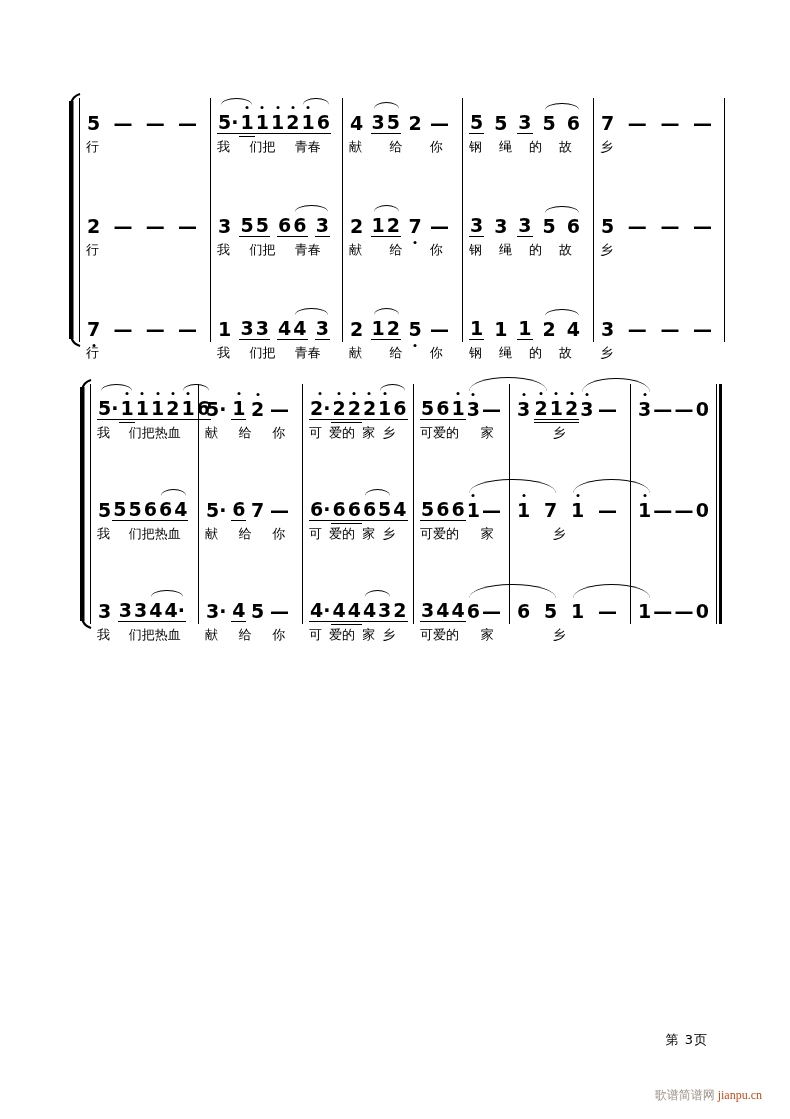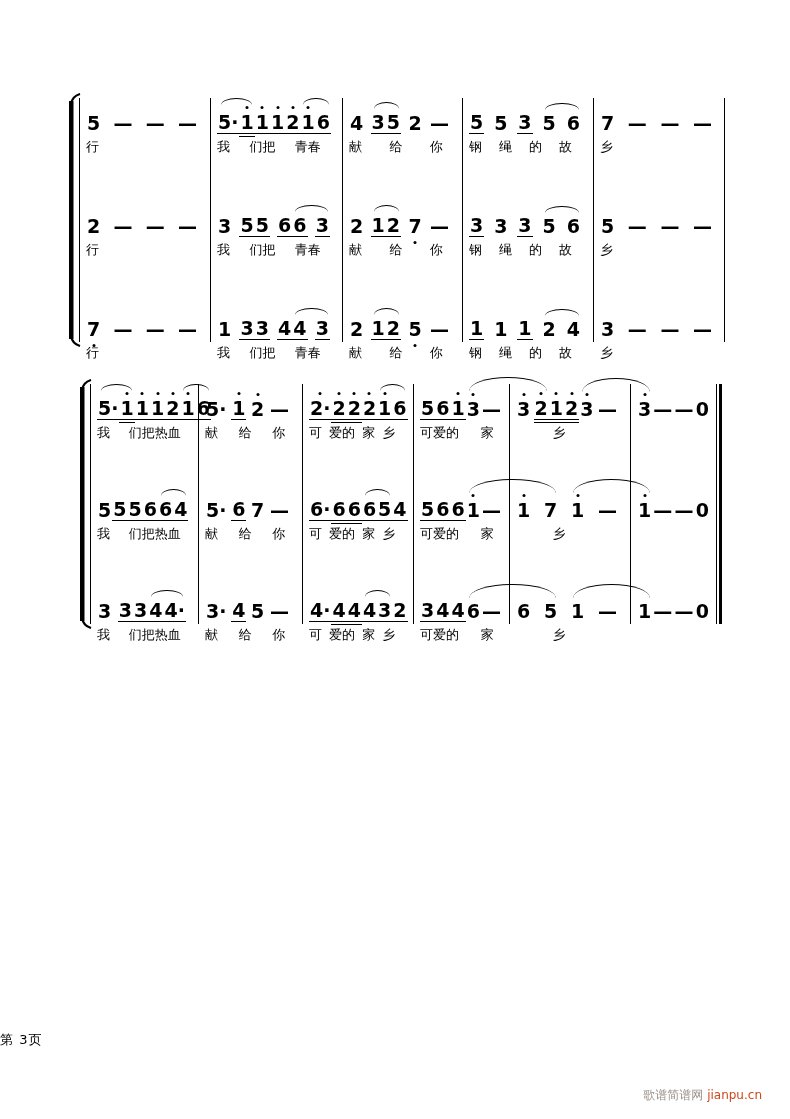--- a/index.html
+++ b/index.html
@@ -32,23 +32,23 @@
                   border-bottom:1.6px solid #000;}
   .note .hi{position:absolute;top:-6px;left:50%;transform:translateX(-50%);
             width:3px;height:3px;border-radius:50%;background:#000;}
   .note .lo{position:absolute;bottom:-7px;left:50%;transform:translateX(-50%);
             width:3px;height:3px;border-radius:50%;background:#000;}
   .bar{position:absolute;background:#000;width:1px;}
   .bar.thick{width:3px;}
   .slur{position:absolute;border-top:1.3px solid #000;
         border-radius:50% 50% 0 0 / 100% 100% 0 0;pointer-events:none;}
   .brace{position:absolute;}
-  .pageno{position:absolute;top:1031px;left:0;width:708px;text-align:left;
+  .pageno{position:absolute;top:1031px;left:0;width:708px;text-align:right;
           font-size:13px;letter-spacing:1px;}
-  .watermark{position:absolute;top:1087px;right:28px;font-size:12px;}
+  .watermark{position:absolute;top:1087px;right:28px;font-size:12px;font-family:Liberation Serif, serif;}
   .wm-site{color:#9b918a;}
   .wm-domain{color:#cc4a1a;}
 </style>
 </head>
 <body>
 
 <div class="system" id="sys1">
   <div class="sys-inner">
       <div class="voice">
         <div class="mcell">

